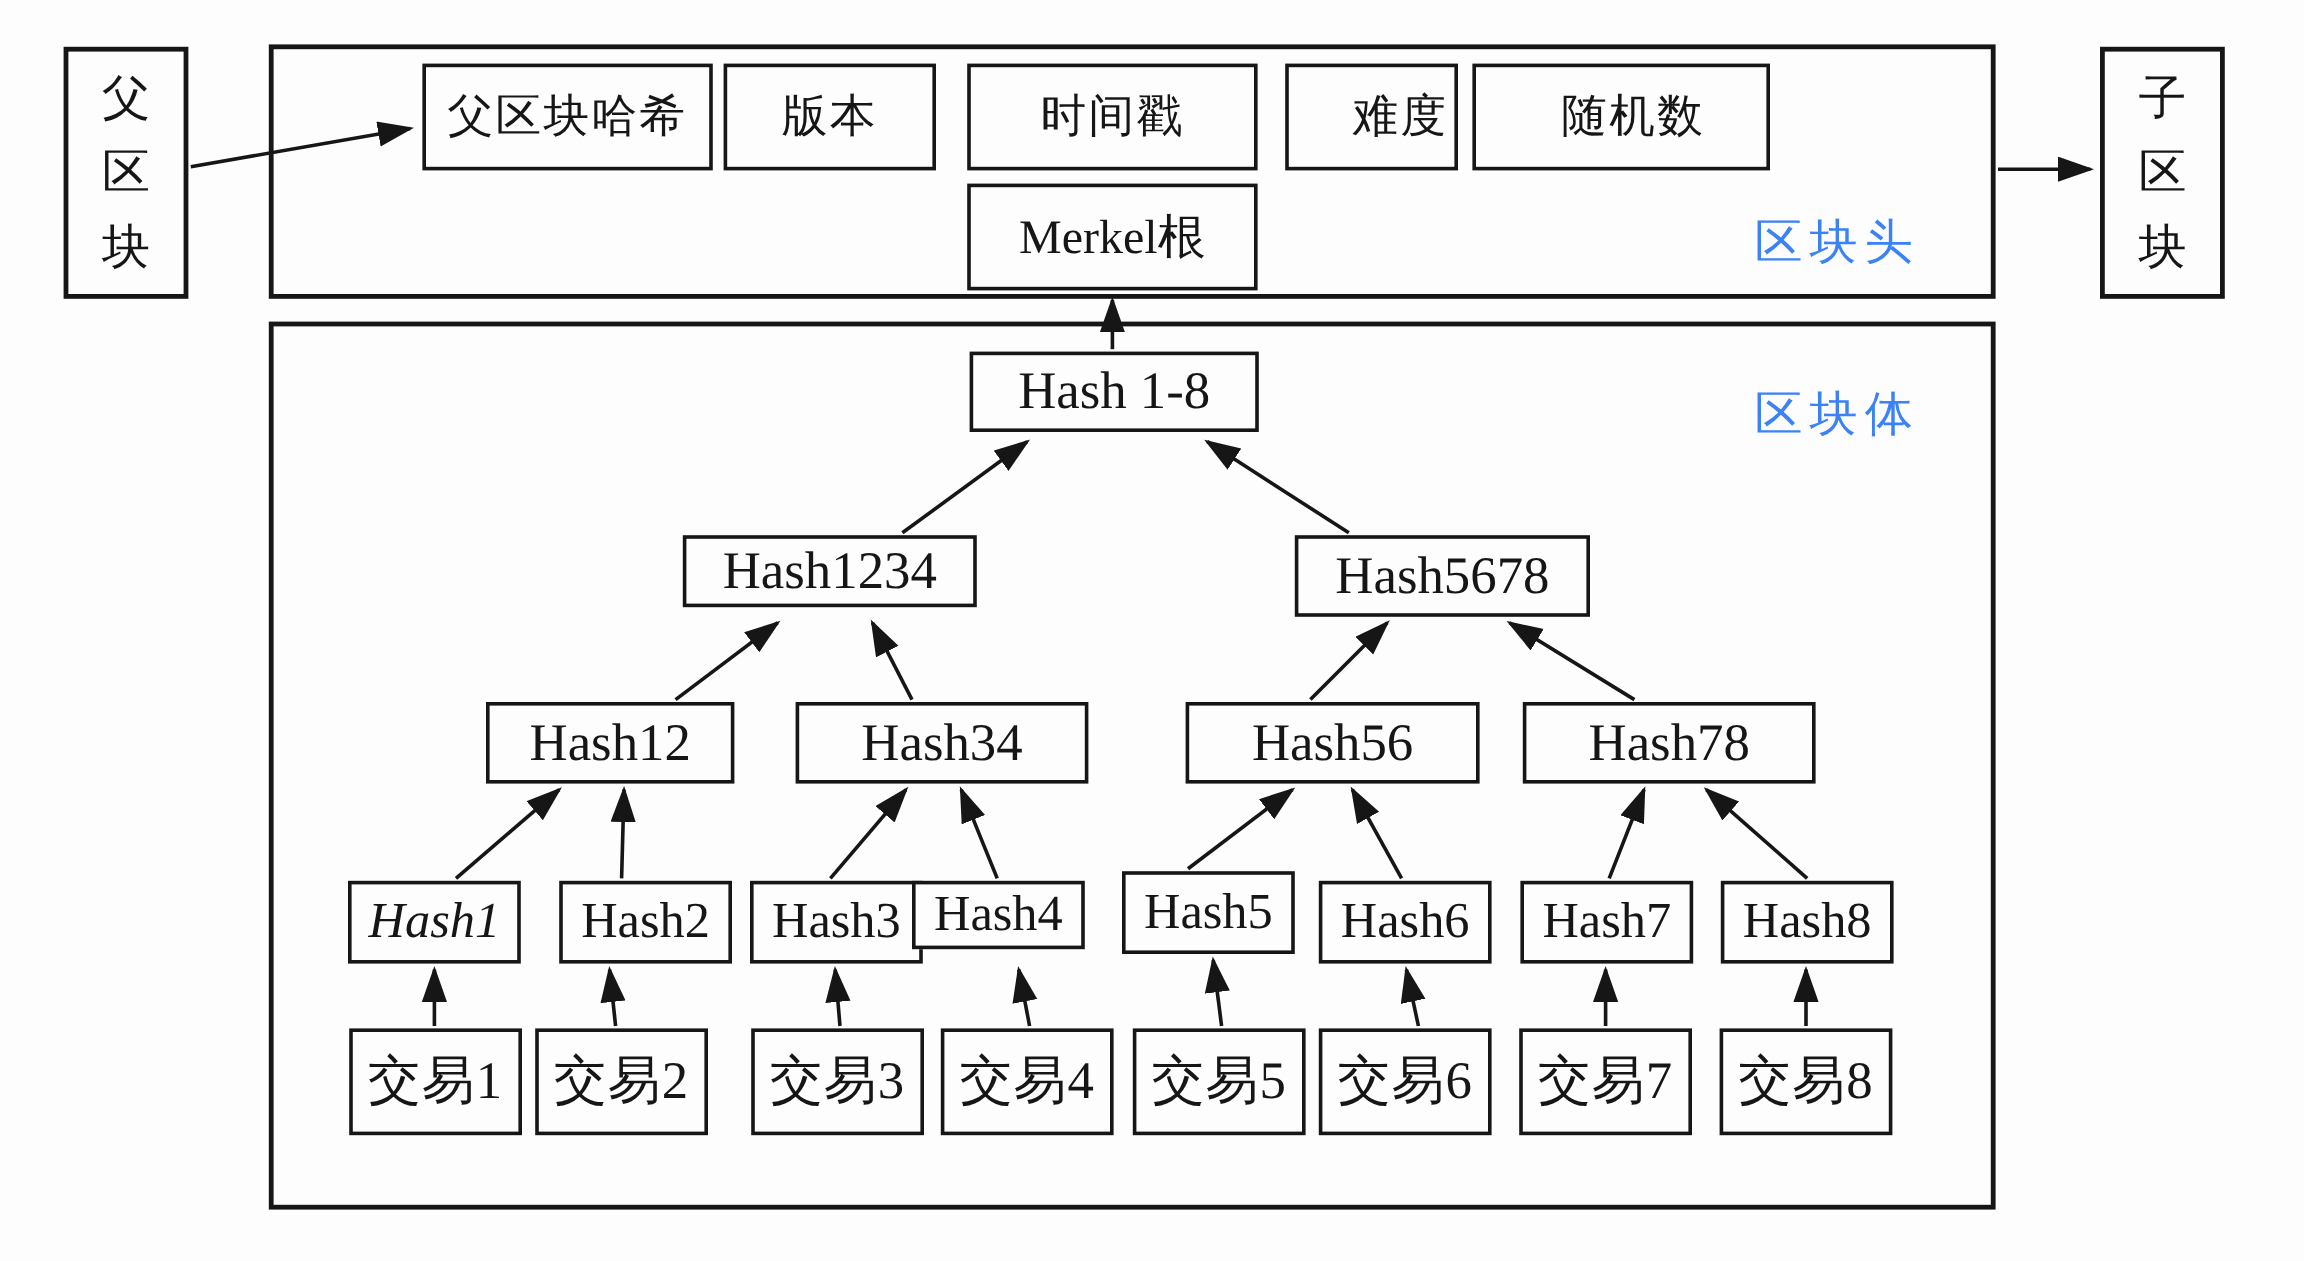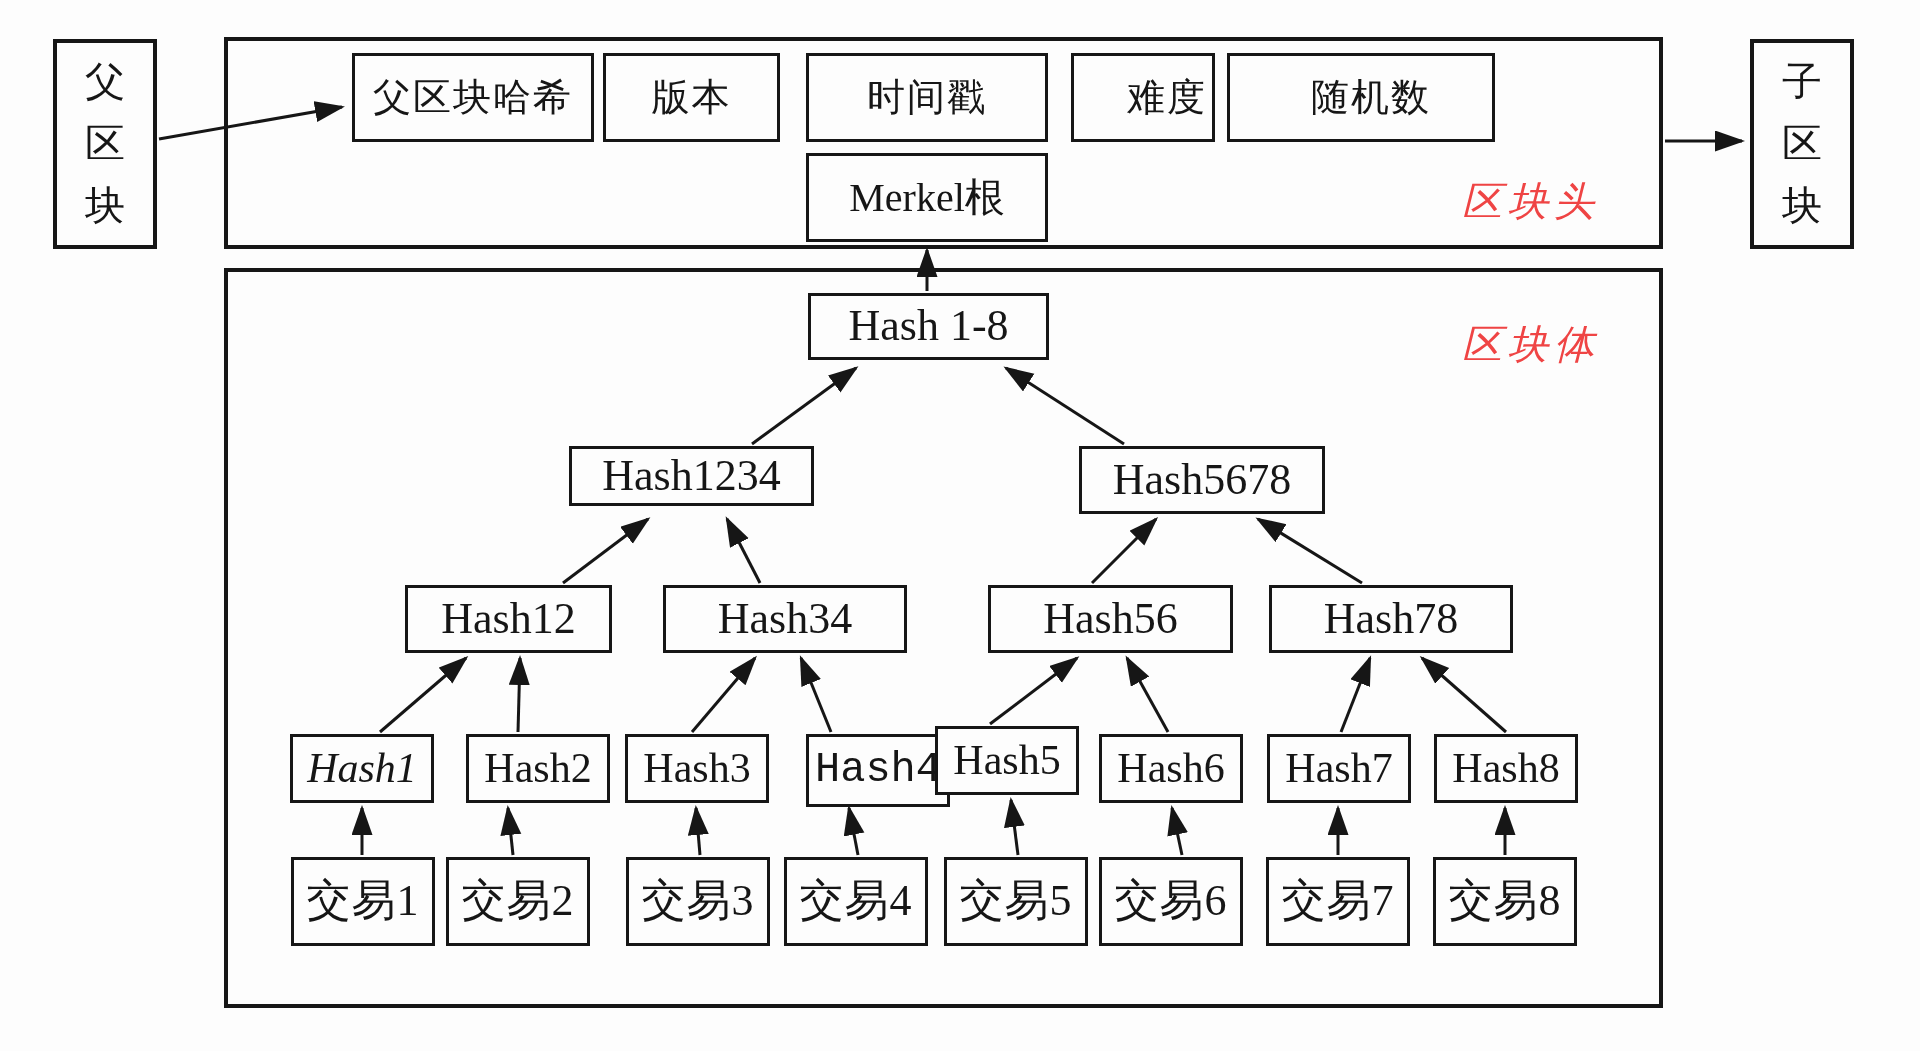--- a/index.html
+++ b/index.html
@@ -15,21 +15,21 @@
     background:#fdfdfd;border:3px solid #161616;box-sizing:border-box;
     text-align:center;line-height:1.1;
   }
   .big{border-width:4px;background:transparent;}
   .vlabel{
     width:1.15em;word-break:break-all;line-height:1.55;
     font-size:40px;text-align:center;
   }
   .seclabel{
     position:absolute;font-size:40px;letter-spacing:6px;
-    color:#ef4444;white-space:nowrap;font-style:italic;
+    color:#3b82f6;white-space:nowrap;
   }
   .f38{font-size:38px;letter-spacing:2px;}
   .f40{font-size:40px;}
   .f44{font-size:44px;}
   .f42{font-size:42px;}
   .ftx{font-size:44px;letter-spacing:1px;}
 </style>
 </head>
 <body>
 
@@ -75,40 +75,40 @@
   <div class="vlabel">子区块</div>
 </div>
 
 <div class="box big" style="left:224px;top:37px;width:1439px;height:212px;"></div>
 <div class="seclabel" style="left:1462px;top:174px;">区块头</div>
 
 <div class="box f38" style="left:352px;top:53px;width:242px;height:89px;">父区块哈希</div>
 <div class="box f38" style="left:603px;top:53px;width:177px;height:89px;">版本</div>
 <div class="box f38" style="left:806px;top:53px;width:242px;height:89px;">时间戳</div>
 <div class="box f38" style="left:1071px;top:53px;width:144px;height:89px;padding-left:48px;">难度</div>
-<div class="box f38" style="left:1227px;top:53px;width:268px;height:89px;padding-left:20px;">随机数</div>
+<div class="box f38" style="left:1227px;top:53px;width:248px;height:89px;padding-left:20px;">随机数</div>
 <div class="box f40" style="left:806px;top:153px;width:242px;height:89px;">Merkel根</div>
 
 <div class="box big" style="left:224px;top:268px;width:1439px;height:740px;"></div>
 <div class="seclabel" style="left:1462px;top:317px;">区块体</div>
 
 <div class="box f44" style="left:808px;top:293px;width:241px;height:67px;">Hash 1-8</div>
 
 <div class="box f44" style="left:569px;top:446px;width:245px;height:60px;">Hash1234</div>
 <div class="box f44" style="left:1079px;top:446px;width:246px;height:68px;">Hash5678</div>
 
 <div class="box f44" style="left:405px;top:585px;width:207px;height:68px;">Hash12</div>
 <div class="box f44" style="left:663px;top:585px;width:244px;height:68px;">Hash34</div>
 <div class="box f44" style="left:988px;top:585px;width:245px;height:68px;">Hash56</div>
 <div class="box f44" style="left:1269px;top:585px;width:244px;height:68px;">Hash78</div>
 
 <div class="box f42" style="left:290px;top:734px;width:144px;height:69px;font-style:italic;">Hash1</div>
 <div class="box f42" style="left:466px;top:734px;width:144px;height:69px;">Hash2</div>
 <div class="box f42" style="left:625px;top:734px;width:144px;height:69px;">Hash3</div>
-<div class="box f42" style="left:806px;top:734px;width:144px;height:73px;font-family:Liberation Mono, monospace;">Hash4</div>
+<div class="box f42" style="left:760px;top:734px;width:144px;height:57px;">Hash4</div>
 <div class="box f42" style="left:935px;top:726px;width:144px;height:69px;">Hash5</div>
 <div class="box f42" style="left:1099px;top:734px;width:144px;height:69px;">Hash6</div>
 <div class="box f42" style="left:1267px;top:734px;width:144px;height:69px;">Hash7</div>
 <div class="box f42" style="left:1434px;top:734px;width:144px;height:69px;">Hash8</div>
 
 <div class="box ftx" style="left:291px;top:857px;width:144px;height:89px;">交易1</div>
 <div class="box ftx" style="left:446px;top:857px;width:144px;height:89px;">交易2</div>
 <div class="box ftx" style="left:626px;top:857px;width:144px;height:89px;">交易3</div>
 <div class="box ftx" style="left:784px;top:857px;width:144px;height:89px;">交易4</div>
 <div class="box ftx" style="left:944px;top:857px;width:144px;height:89px;">交易5</div>

